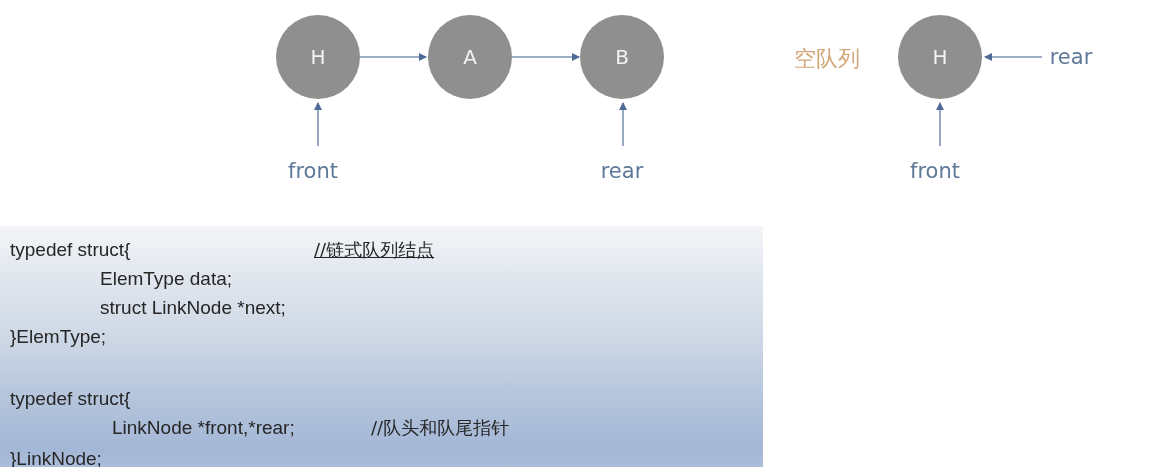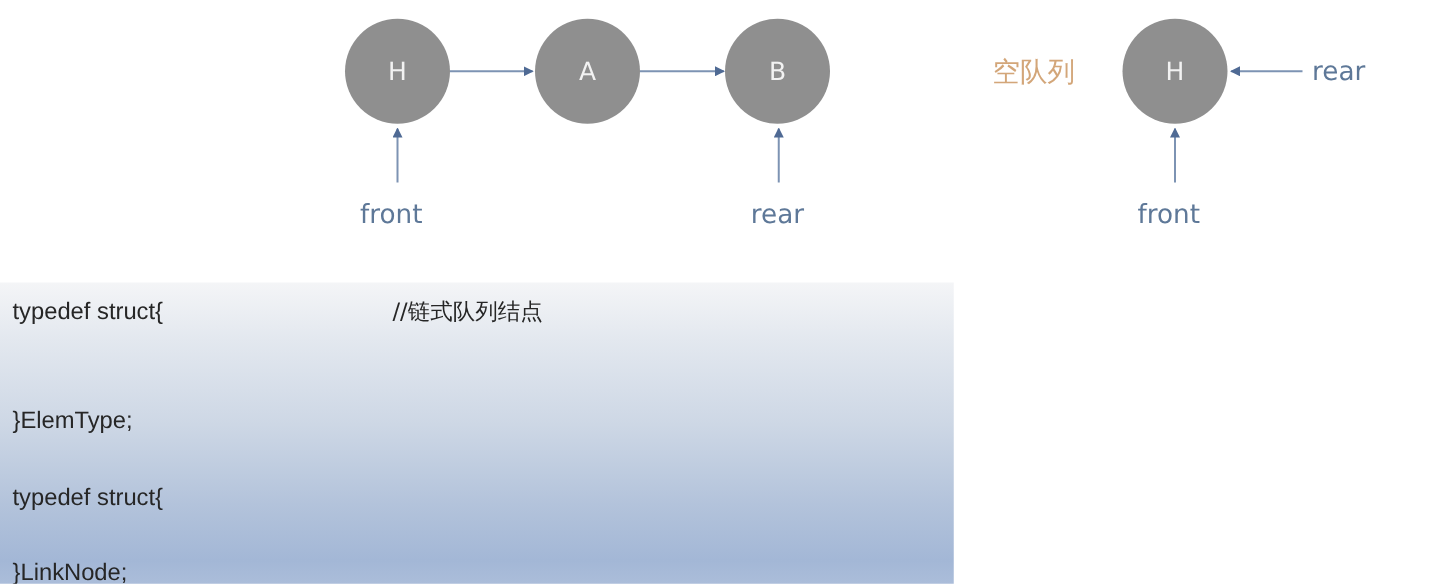--- a/index.html
+++ b/index.html
@@ -127,18 +127,22 @@
     <text class="pointer-label" x="1071" y="64">rear</text>
 
     <line class="arrow-line" x1="940" y1="146" x2="940" y2="103" marker-end="url(#arrowhead)"></line>
     <text class="pointer-label" x="935" y="178">front</text>
   </g>
 </svg>
 
 <div class="code-box">
 
   <div class="code-line" style="top:10px;">typedef struct{</div>
-  <div class="code-comment" style="top:10px; left:314px;">//链式队列结点</div>
+  <div class="code-comment" style="top:10px; left:314px;text-decoration:underline;">//链式队列结点</div>
+  <div class="code-line" style="top:39px; left:100px;">ElemType data;</div>
+  <div class="code-line" style="top:68px; left:100px;">struct LinkNode *next;</div>
   <div class="code-line" style="top:97px;">}ElemType;</div>
 
   <div class="code-line" style="top:159px;">typedef struct{</div>
+  <div class="code-line" style="top:188px; left:112px;">LinkNode *front,*rear;</div>
+  <div class="code-comment" style="top:188px; left:371px;">//队头和队尾指针</div>
   <div class="code-line" style="top:219px;">}LinkNode;</div>
 </div>
 
 </body></html>

